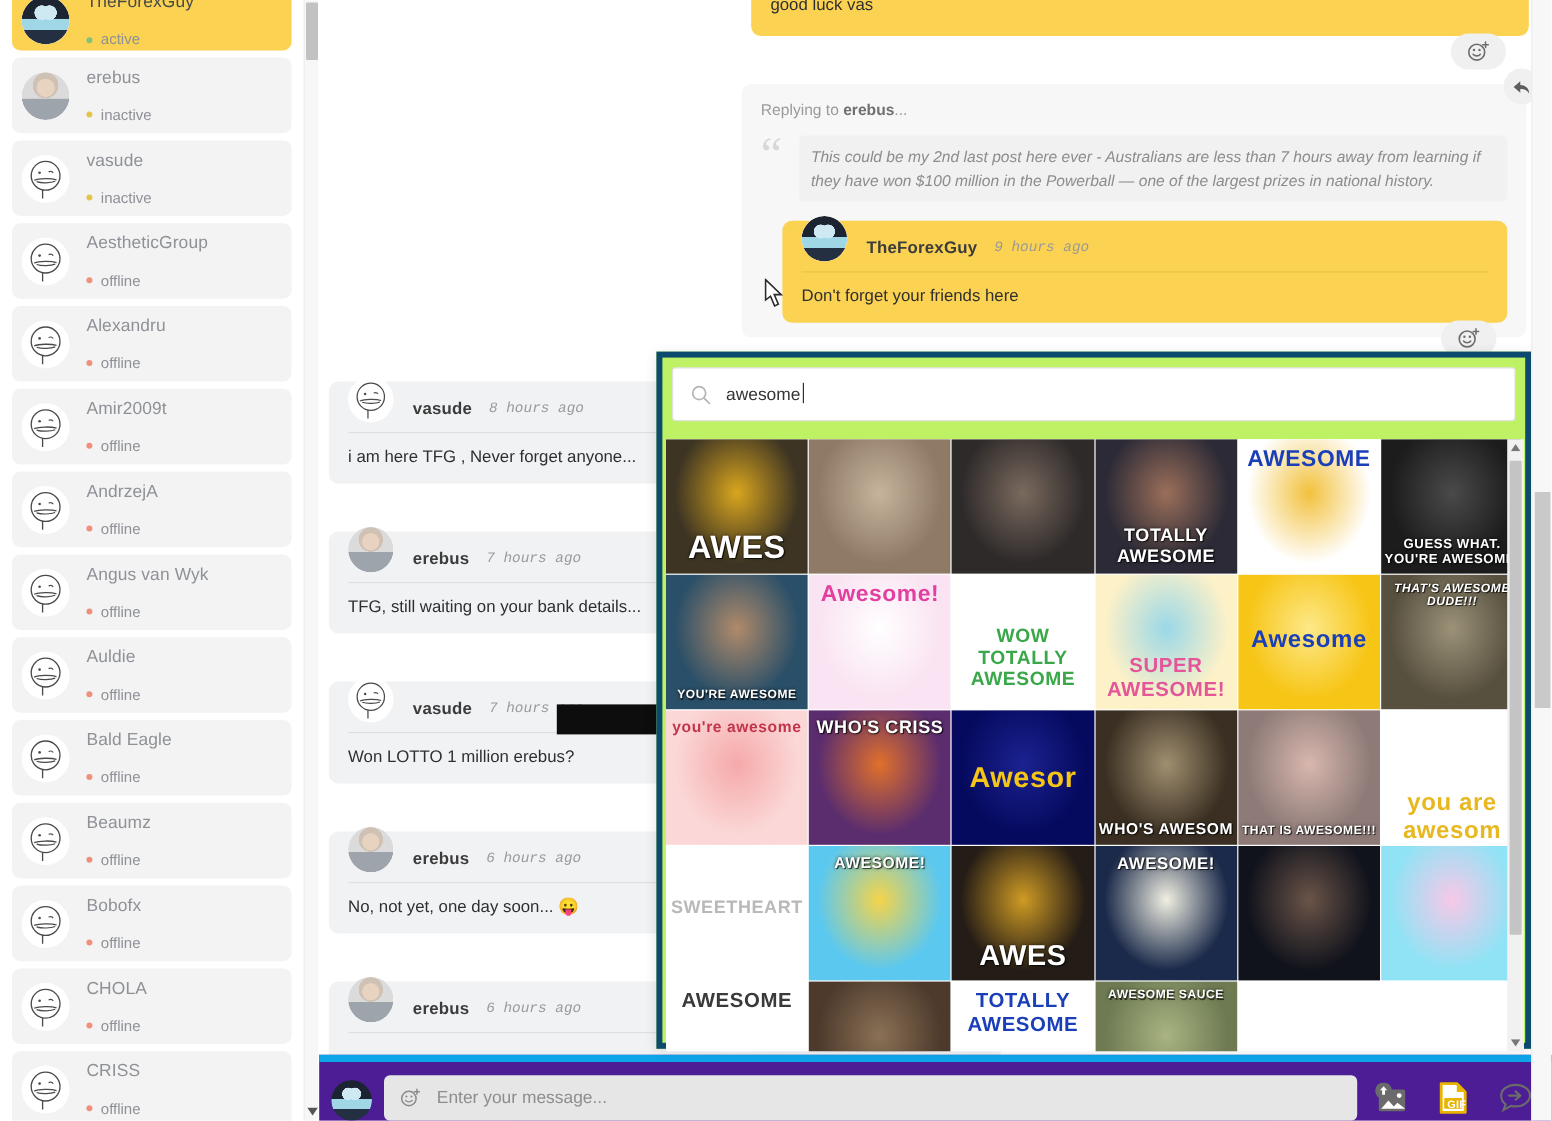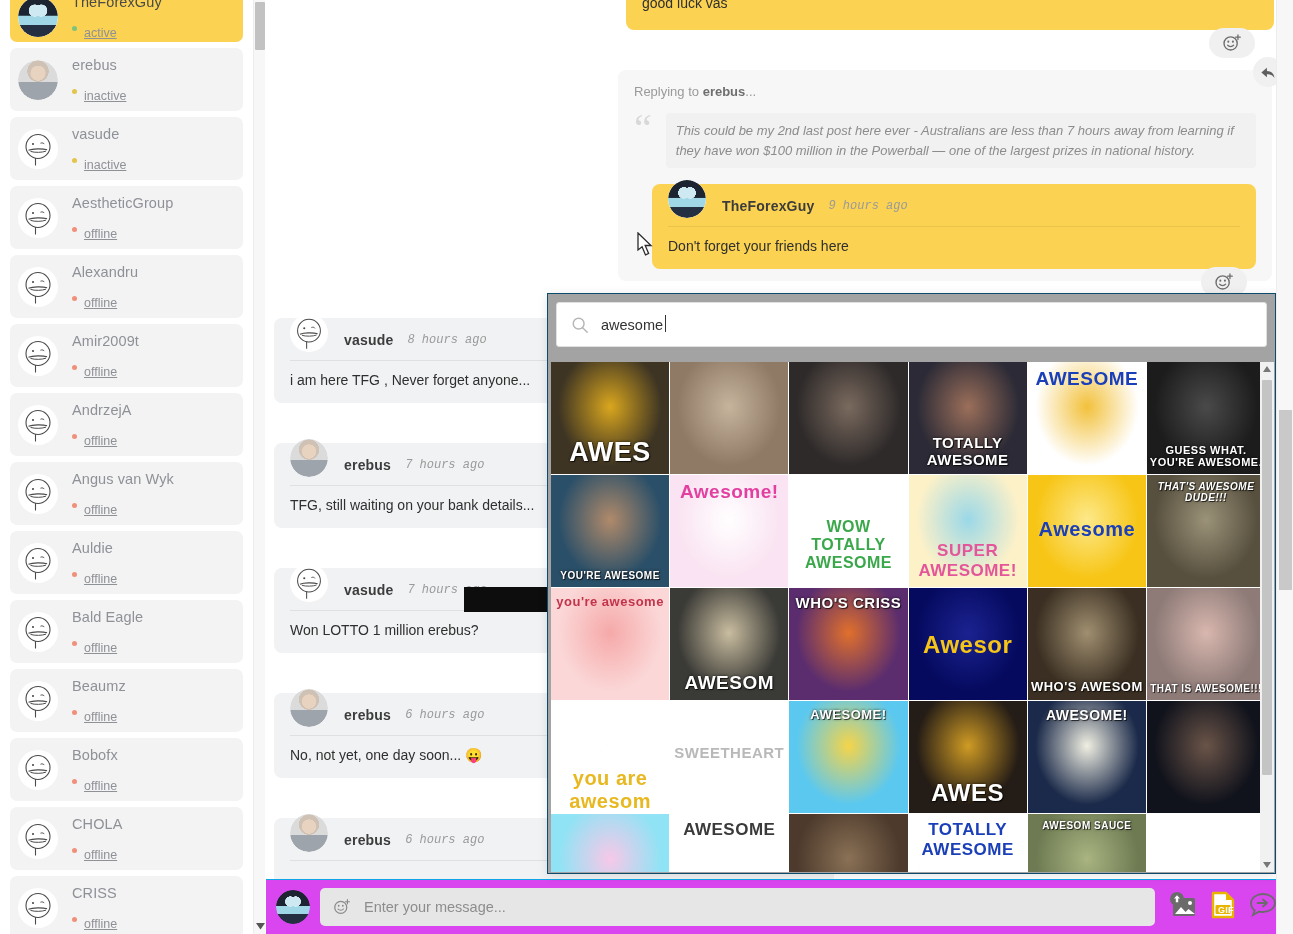--- a/index.html
+++ b/index.html
@@ -29,21 +29,21 @@
   .contact.first { border-radius: 0 0 7px 7px; margin-top: -8px; height: 50px; }
   .avatar {
     width: 40px; height: 40px; border-radius: 50%;
     background: #ffffff; flex: 0 0 40px;
     position: relative; overflow: hidden;
     display:flex;align-items:center;justify-content:center;
   }
   .meta { margin-left: 14px; min-width: 0; }
   .cname { font-size: 14.5px; color: #8e9196; letter-spacing: .1px; white-space: nowrap; }
   .contact.active .cname { color: #4a4a48; }
-  .cstat { font-size: 12.5px; color: #8e9196; margin-top: 16px; display: flex; align-items: flex-start; text-decoration: underline; }
+  .cstat { font-size: 12.5px; color: #8e9196; margin-top: 16px; display: flex; align-items: center; }
   .dot { width: 5px; height: 5px; border-radius: 50%; margin-right: 7px; display:inline-block;}
   .dot.on { background: #7ec27e; }
   .dot.idle { background: #e3c54a; }
   .dot.off { background: #f0907a; }
 
   
   .troll { width: 40px; height: 40px; }
 
   
   .photo-erebus {
@@ -129,42 +129,42 @@
   }
   .replybtn {
     position: absolute; width: 30px; height: 30px;
     background: #f0f0f0; border-radius: 15px;
     display: flex; align-items: center; justify-content: center;
   }
 
   
   #composer {
     position: absolute; left: 0; right: 0; bottom: 0; height: 55px;
-    background: #d946ef;
-    display: flex; align-items: center; padding: 0 8px 0 10px;
-    border-top: 1px solid #0ea5e9;
+    background: #4c1d95;
+    display: flex; align-items: flex-end; padding: 0 8px 0 10px;
+    border-top: 6px solid #0ea5e9;
   }
   #composer .me {
     width: 34px;height:34px;border-radius:50%;overflow:hidden;flex:0 0 34px;margin-right:10px;
   }
   #inputbox {
     flex: 1; height: 38px; background: #e6e6e6; border-radius: 5px;
     display: flex; align-items: center; padding: 0 12px;
   }
   #inputbox .ph {
     font-size: 14.5px; color: #8d8d8d; margin-left: 12px;
   }
-  #tools { display: flex; align-items: center; gap: 13px; margin-left: 14px; margin-right: 8px; text-decoration: underline;}
+  #tools { display: flex; align-items: center; gap: 25px; margin-left: 14px; margin-right: 8px; text-decoration: underline;}
 
   
   #gifpop {
     position: absolute; left: 547px; top: 293px;
     width: 729px; height: 581px;
-    background: #a3a3a3;
-    border: 1px solid #0c4a6e;
+    background: #bef264;
+    border: 5px solid #0c4a6e;
     box-shadow: 0 2px 10px rgba(0,0,0,.10);
   }
   #gifsearch {
     margin: 8px 8px 0 8px; height: 45px;
     border: 1px solid #e0e0e0; border-radius: 3px;
     display: flex; align-items: center; padding: 0 14px; background:#fff;
   }
   #gifsearch .q { font-size: 14.5px; color: #333; margin-left: 12px; position:relative;}
   #gifsearch .q::after{
     content:""; position:absolute; right:-3px; top:-2px; width:1px; height:17px; background:#333;
@@ -642,23 +642,20 @@
         </div>
         <div class="gcell" style="background: radial-gradient(at 50% 40%, rgb(253, 233, 138) 0%, transparent 62%), rgb(247, 197, 22);">
           <span class="glabel" style="top:38%;bottom:auto;font-size:20px;color:#1a3fb8;text-shadow:none">Awesome</span>
         </div>
         <div class="gcell" style="background: radial-gradient(at 50% 40%, rgb(155, 146, 120) 0%, transparent 62%), rgb(87, 80, 63); font-style: italic;">
           <span class="glabel" style="top:6px;bottom:auto;font-size:10px;color:#ffffff">THAT'S AWESOME DUDE!!!</span>
         </div>
         <div class="gcell" style="background: radial-gradient(at 50% 40%, rgb(246, 169, 169) 0%, transparent 62%), rgb(251, 215, 215);">
           <span class="glabel" style="top:6px;bottom:auto;font-size:13px;color:#c2344b;text-shadow:none">you're awesome</span>
         </div>
-        <div class="gcell" style="background: radial-gradient(at 50% 40%, rgb(201, 189, 160) 0%, transparent 62%), rgb(58, 58, 54);">
-          <span class="glabel" style="top:auto;bottom:6px;font-size:19px;color:#ffffff">AWESOM</span>
-        </div>
         <div class="gcell" style="background: radial-gradient(at 50% 40%, rgb(224, 112, 44) 0%, transparent 62%), rgb(91, 45, 110);">
           <span class="glabel" style="top:6px;bottom:auto;font-size:15px;color:#ffffff">WHO'S CRISS</span>
         </div>
         <div class="gcell" style="background: radial-gradient(at 50% 40%, rgb(27, 34, 144) 0%, transparent 62%), rgb(5, 10, 94);">
           <span class="glabel" style="top:38%;bottom:auto;font-size:24px;color:#f5c518;text-shadow:none">Awesor</span>
         </div>
         <div class="gcell" style="background: radial-gradient(at 50% 40%, rgb(160, 143, 112) 0%, transparent 62%), rgb(58, 47, 34);">
           <span class="glabel" style="top:auto;bottom:6px;font-size:13px;color:#ffffff">WHO'S AWESOM</span>
         </div>
         <div class="gcell" style="background: radial-gradient(at 50% 40%, rgb(216, 183, 174) 0%, transparent 62%), rgb(142, 123, 120);">
@@ -686,21 +683,21 @@
         <div class="gcell" style="background: radial-gradient(at 50% 40%, rgb(255, 255, 255) 0%, transparent 62%), rgb(255, 255, 255);">
           <span class="glabel" style="top:6px;bottom:auto;font-size:17px;color:#3a3a3a;text-shadow:none">AWESOME</span>
         </div>
         <div class="gcell" style="background: radial-gradient(at 50% 40%, rgb(138, 113, 86) 0%, transparent 62%), rgb(77, 58, 44);">
           <span class="glabel" style="top:6px;bottom:auto;font-size:12px;color:#ffffff"></span>
         </div>
         <div class="gcell" style="background: radial-gradient(at 50% 40%, rgb(255, 255, 255) 0%, transparent 62%), rgb(255, 255, 255);">
           <span class="glabel" style="top:6px;bottom:auto;font-size:17px;color:#1a3fb8;text-shadow:none">TOTALLY AWESOME</span>
         </div>
         <div class="gcell" style="background: radial-gradient(at 50% 40%, rgb(169, 180, 129) 0%, transparent 62%), rgb(109, 122, 82);">
-          <span class="glabel" style="top:6px;bottom:auto;font-size:10px;color:#ffffff">AWESOM SAUCE</span>
+          <span class="glabel" style="top:6px;bottom:auto;font-size:10px;color:#ffffff">AWESOME SAUCE</span>
         </div>
       </div>
     <div id="gifsbar">
       <div class="arr" style="top:1px;">
         <svg width="8" height="6" viewBox="0 0 8 6">
             <path d="M0 6h8L4 0z" fill="#777"></path>
           </svg>
       </div>
       <div class="th"></div>
       <div class="arr" style="bottom:1px;">

